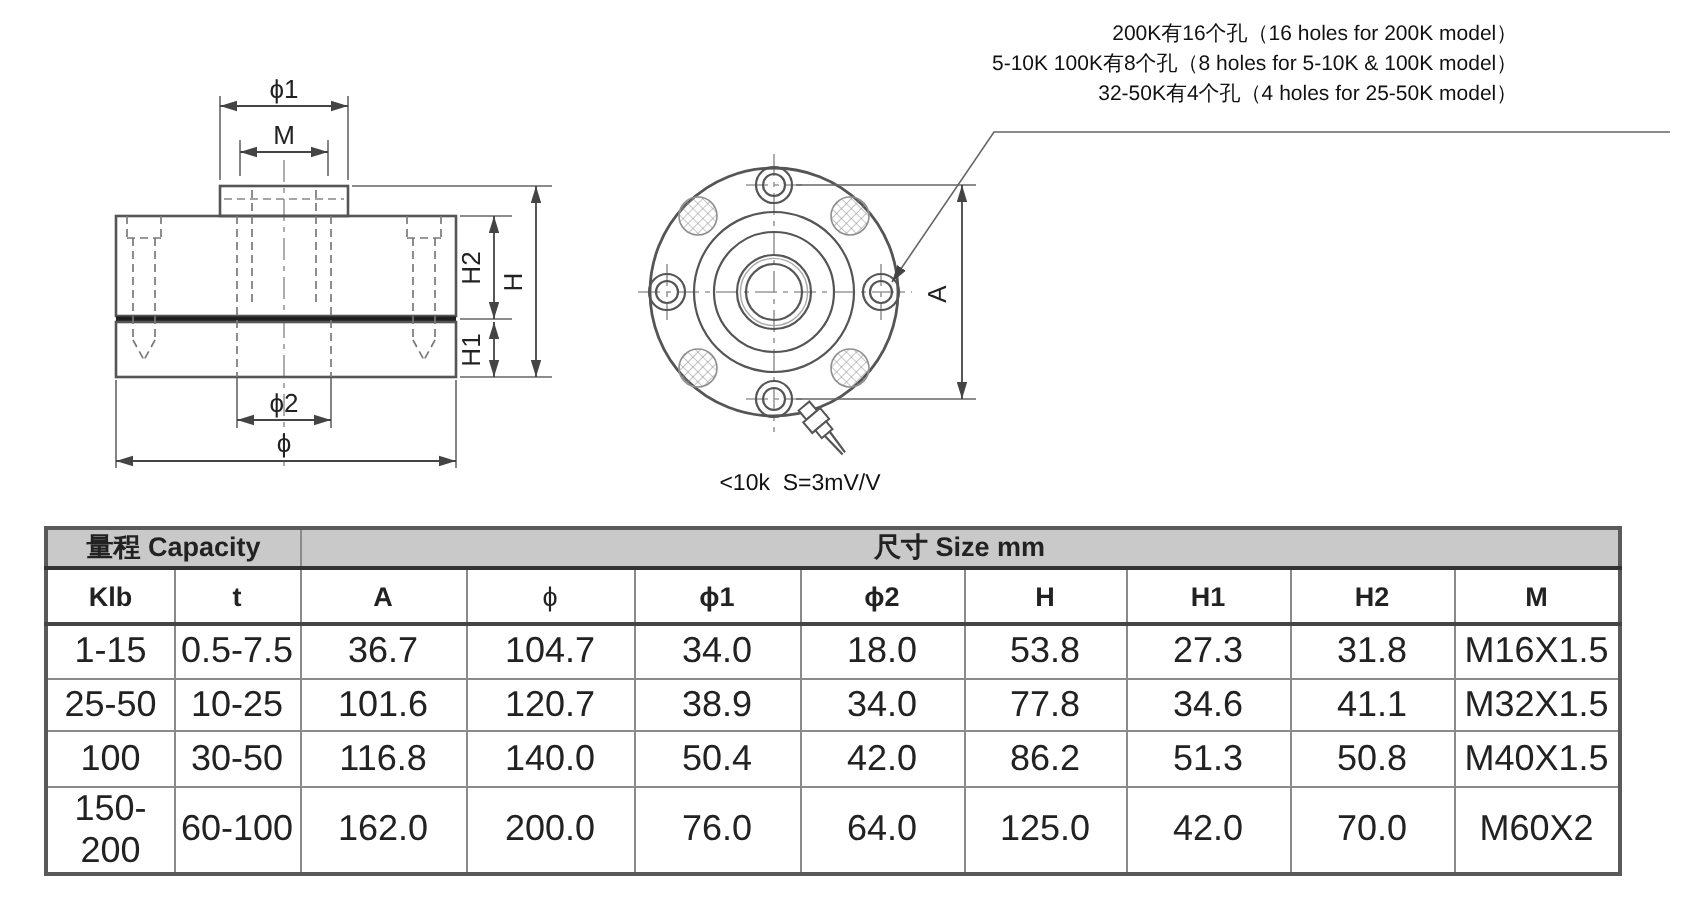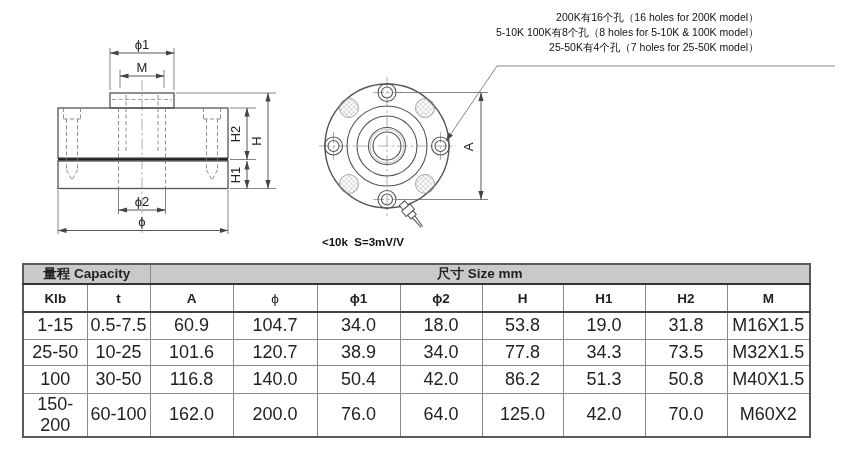--- a/index.html
+++ b/index.html
@@ -2,39 +2,39 @@
 <html><head>
 <meta charset="utf-8">
 <style>
   html,body{margin:0;padding:0;}
   body{
     width:844px;height:450px;position:relative;background:#ffffff;
     font-family:"Liberation Sans",sans-serif;color:#1a1a1a;overflow:hidden;
   }
   .annotations{position:absolute;left:496px;top:10px;font-size:10.5px;line-height:14.8px;color:#111;text-align:right;}
   .annotations p{margin:0;white-space:nowrap;}
-  .note{position:absolute;left:322px;top:236px;width:156px;
-        font-weight:bold;font-size:11.5px;color:#111;white-space:pre;}
+  .note{position:absolute;left:322px;top:236px;width:156px;text-align:center;
+        font-weight:normal;font-size:11.5px;color:#111;white-space:pre;}
   svg.drawing{position:absolute;left:0;top:0;}
   svg text{font-family:"Liberation Sans",sans-serif;font-size:13px;fill:#222;}
   table.spec{position:absolute;left:22px;top:263px;border-collapse:collapse;table-layout:fixed;
              border:2px solid #5a5a5a;}
   table.spec td{border:1px solid #8a8a8a;text-align:center;vertical-align:middle;
                 font-size:18px;color:#222;padding:0;overflow:hidden;}
   tr.ghead td{background:#c9c9c9;font-weight:bold;font-size:13.5px;border-bottom:2px solid #333;}
   tr.chead td{font-weight:bold;font-size:13.5px;border-bottom:2px solid #444;text-align:center;}
   tr.chead td.thin{font-weight:400;}
 </style>
 </head>
 <body>
 
 <div class="annotations">
   <p>200K有16个孔（16 holes for 200K model）</p>
   <p>5-10K 100K有8个孔（8 holes for 5-10K &amp; 100K model）</p>
-  <p>25-50K有4个孔（7 holes for 25-50K model）</p>
+  <p>32-50K有4个孔（4 holes for 25-50K model）</p>
 </div>
 
 <svg class="drawing" width="844" height="262" viewBox="0 0 844 262">
   <defs>
     <marker id="arw" markerWidth="9" markerHeight="6" refX="8.5" refY="3" orient="auto-start-reverse" markerUnits="userSpaceOnUse">
       <path d="M0,0.4 L8.5,3 L0,5.6 z" fill="#444"></path>
     </marker>
     <pattern id="xh" width="3.5" height="3.5" patternUnits="userSpaceOnUse" patternTransform="rotate(45)">
       <path d="M0,0 H3.5 M0,0 V3.5" stroke="#8f8f8f" stroke-width="0.55" fill="none"></path>
     </pattern>
@@ -182,39 +182,39 @@
       <td>ϕ1</td>
       <td>ϕ2</td>
       <td>H</td>
       <td>H1</td>
       <td>H2</td>
       <td>M</td>
     </tr>
     <tr style="height:27px">
       <td>1-15</td>
       <td>0.5-7.5</td>
-      <td>60.9</td>
+      <td>36.7</td>
       <td>104.7</td>
       <td>34.0</td>
       <td>18.0</td>
       <td>53.8</td>
-      <td>19.0</td>
+      <td>27.3</td>
       <td>31.8</td>
       <td>M16X1.5</td>
     </tr>
     <tr style="height:26px">
       <td>25-50</td>
       <td>10-25</td>
       <td>101.6</td>
       <td>120.7</td>
       <td>38.9</td>
       <td>34.0</td>
       <td>77.8</td>
-      <td>34.3</td>
-      <td>73.5</td>
+      <td>34.6</td>
+      <td>41.1</td>
       <td>M32X1.5</td>
     </tr>
     <tr style="height:28px">
       <td>100</td>
       <td>30-50</td>
       <td>116.8</td>
       <td>140.0</td>
       <td>50.4</td>
       <td>42.0</td>
       <td>86.2</td>

